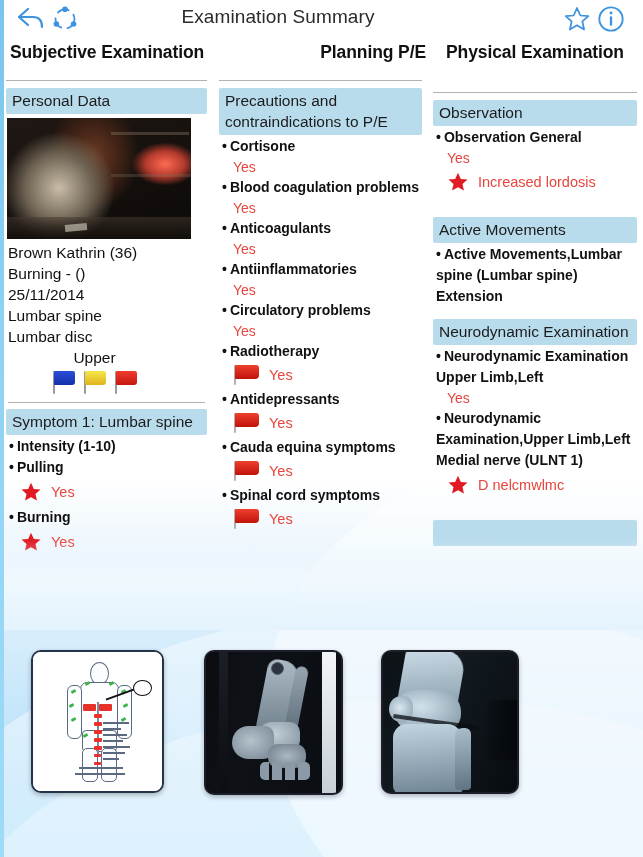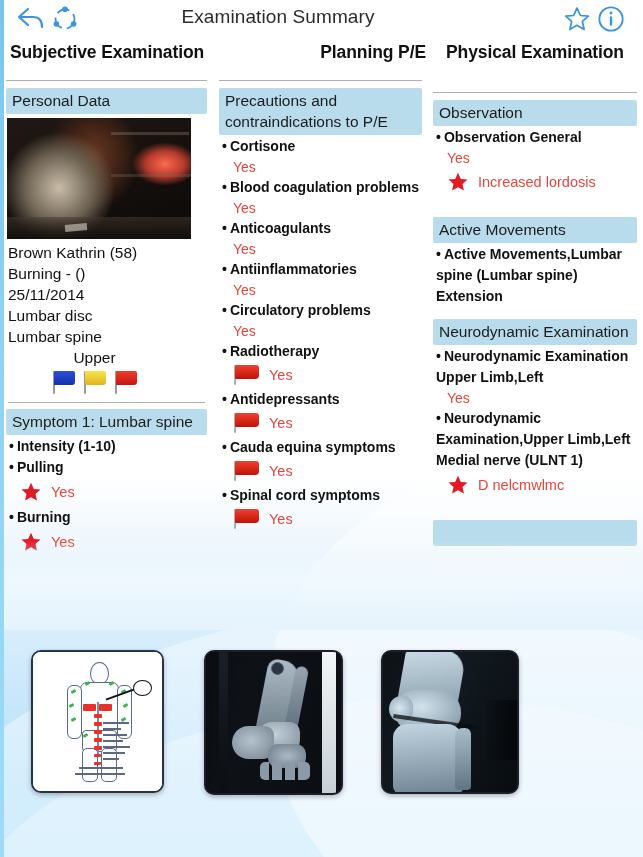--- a/index.html
+++ b/index.html
@@ -598,25 +598,25 @@
 
       <div class="section-head">Personal Data</div>
 
       <div class="patient-photo">
         <div class="photo-shelf"></div>
         <div class="photo-shelf2"></div>
         <div class="photo-table"></div>
         <div class="photo-paper"></div>
       </div>
 
-      <div class="pd-line">Brown Kathrin (58)</div>
+      <div class="pd-line">Brown Kathrin (36)</div>
       <div class="pd-line">Burning - ()</div>
       <div class="pd-line">25/11/2014</div>
+      <div class="pd-line">Lumbar spine</div>
       <div class="pd-line">Lumbar disc</div>
-      <div class="pd-line">Lumbar spine</div>
 
       <div class="flags-label">Upper</div>
       <div class="flags-row">
         <span class="flag blue">
             <i class="pole"></i>
             <i class="cloth"></i>
           </span>
         <span class="flag yellow">
             <i class="pole"></i>
             <i class="cloth"></i>

